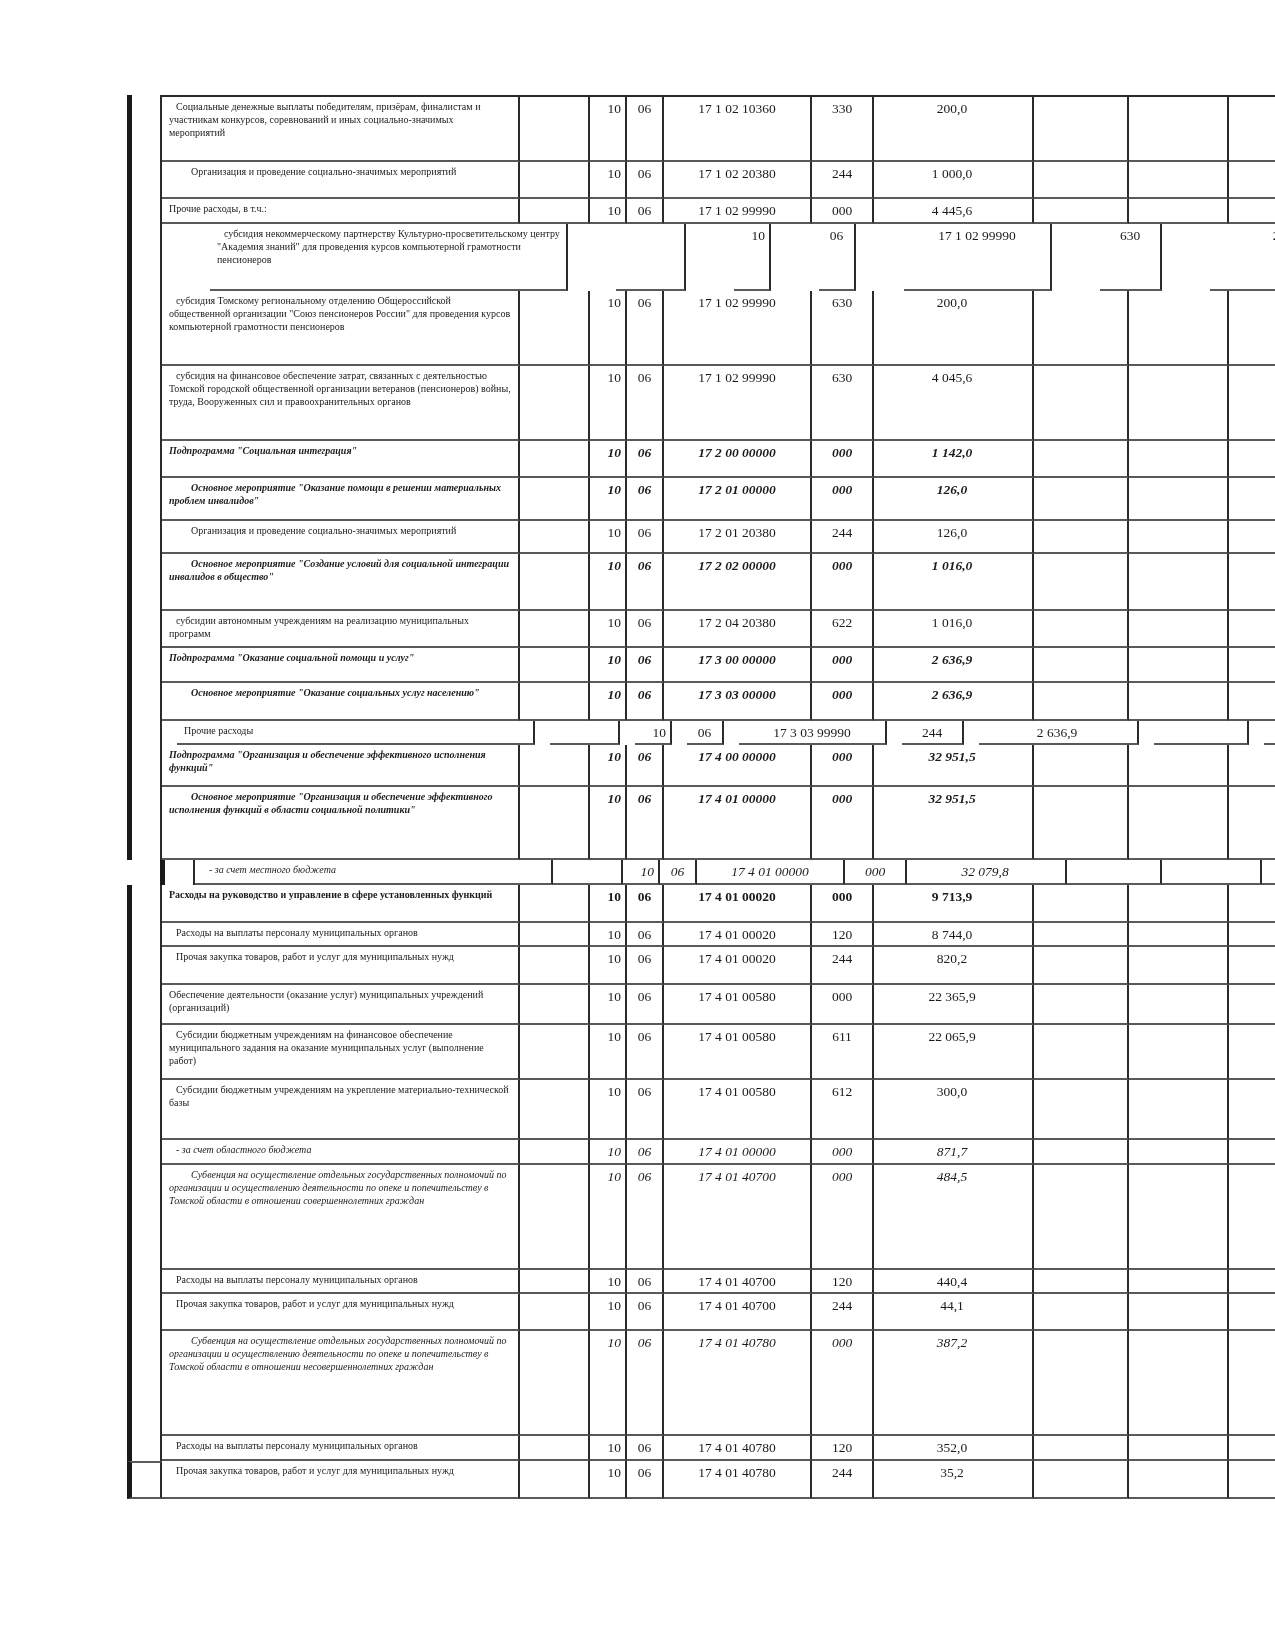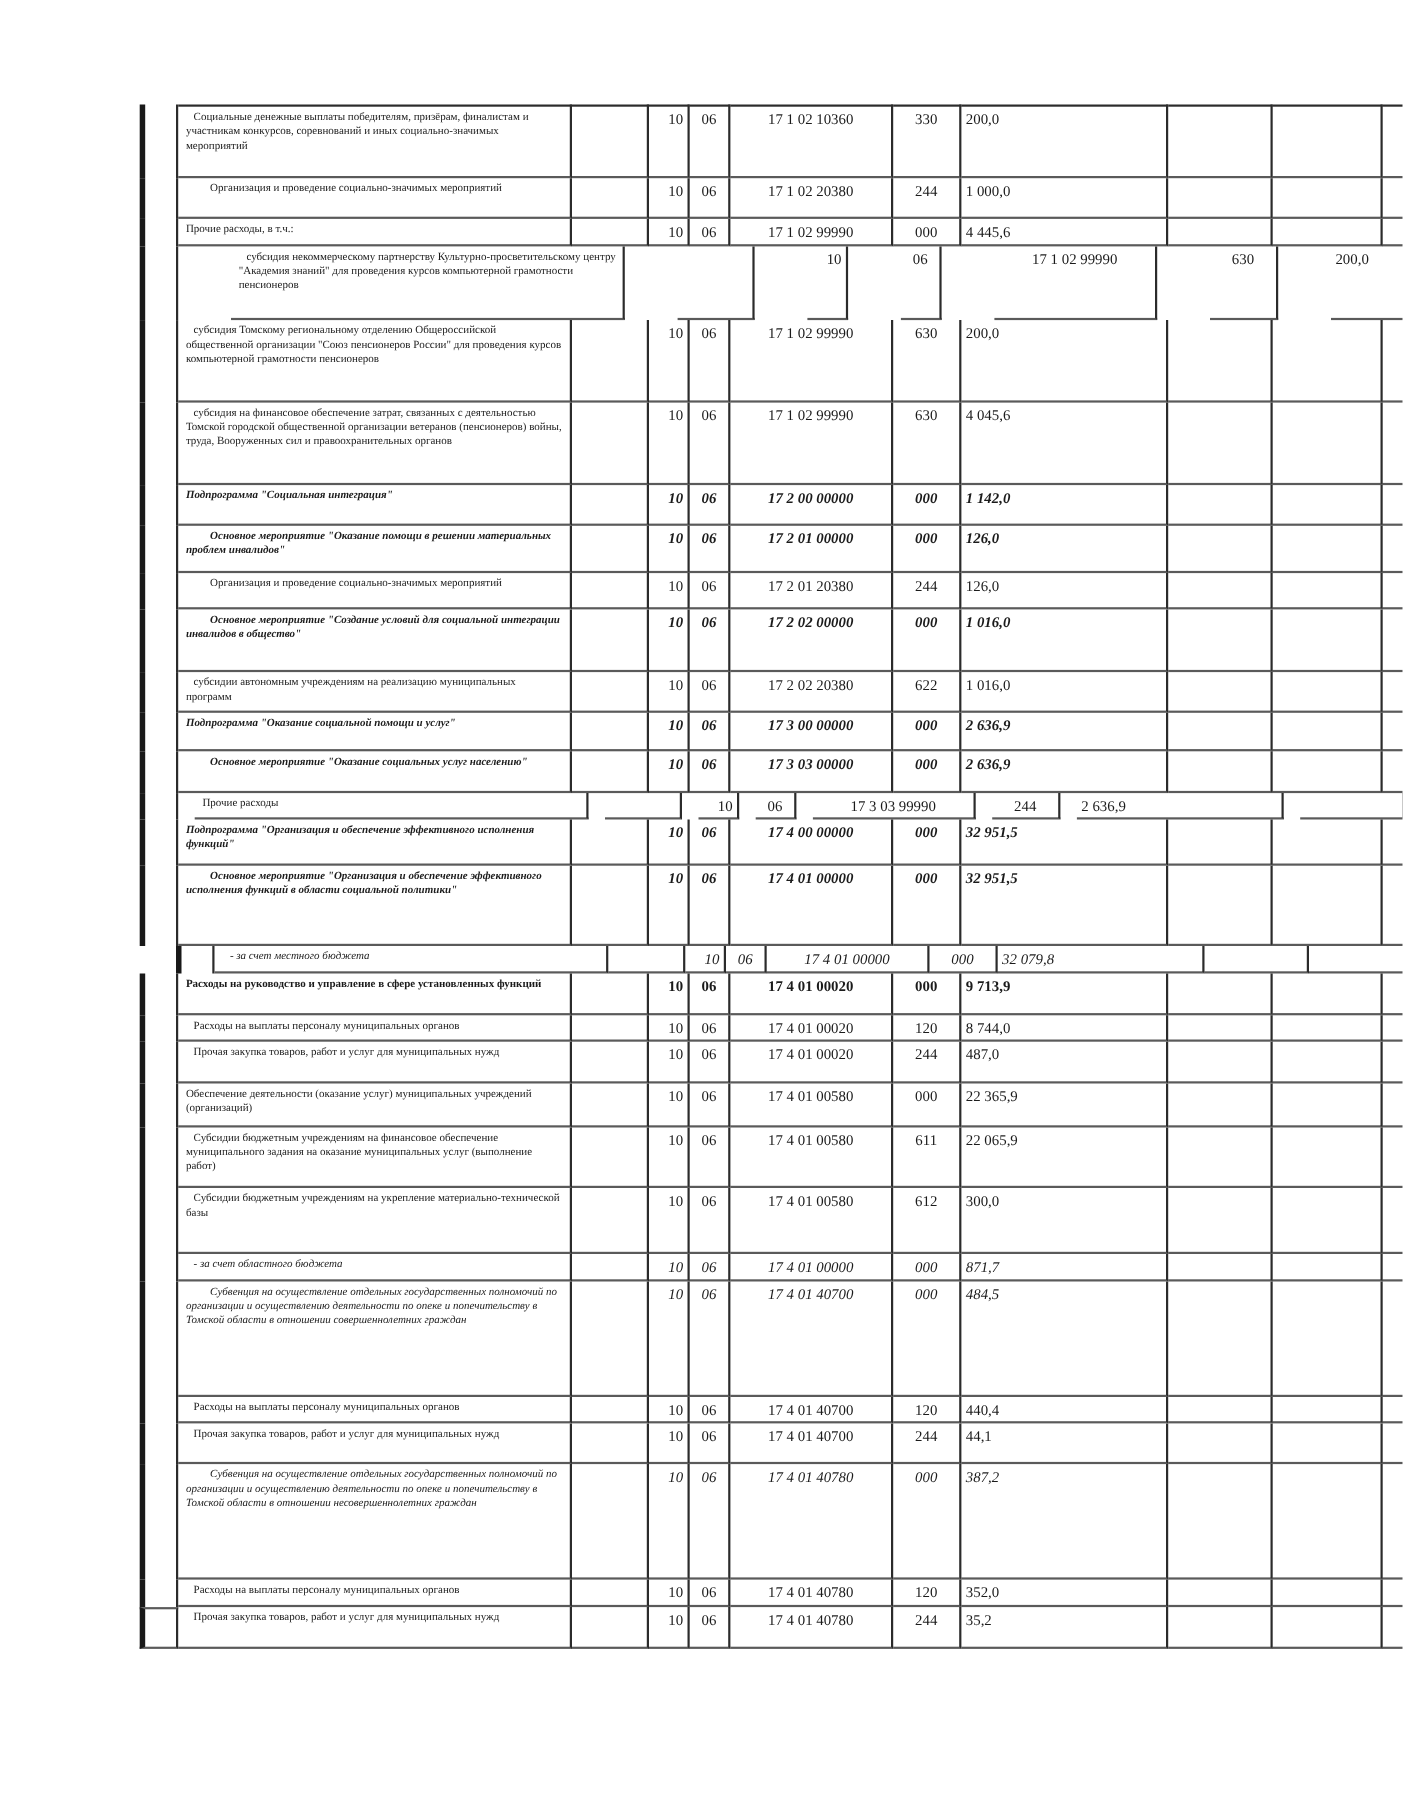--- a/index.html
+++ b/index.html
@@ -21,21 +21,21 @@
   
   .c-slv{width:35px;border-left:5px solid #191919;border-bottom:none;padding:0;}
   .c-slv.on{border-bottom:2px solid #5a5a5a;}
   .c-slv.on-first{border-top:2px solid #5a5a5a;}
   .c-name{width:358px;font-size:10px;padding:3px 6px 3px 7px;}
   .c-e1{width:70px;}
   .c-rz{width:37px;text-align:right;}
   .c-pr{width:37px;text-align:center;}
   .c-csr{width:148px;text-align:center;white-space:nowrap;}
   .c-vr{width:62px;text-align:center;}
-  .c-sum{width:188px;text-align:left;padding-right:6px;}
+  .c-sum{width:160px;text-align:center;padding-right:6px;}
   .c-e2{width:95px;}
   .c-sum2{width:100px;text-align:right;padding-right:6px;}
   .c-rslv{width:72px;border-right:none;}
   
   .st-b .cell{font-weight:bold;}
   .st-bi .cell{font-weight:bold;font-style:italic;}
   .st-bi .c-sum2{font-weight:normal;}
   .st-i .cell{font-style:italic;}
   .ind1 .c-name{text-indent:7px;}
   .ind2 .c-name{text-indent:22px;}
@@ -174,21 +174,21 @@
         <div class="cell c-e2"></div>
         <div class="cell c-sum2"></div>
         <div class="cell c-rslv"></div>
       </div>
       <div class="row st-n ind1" style="min-height: 37px;">
         <div class="cell c-slv"></div>
         <div class="cell c-name">субсидии автономным учреждениям на реализацию муниципальных программ</div>
         <div class="cell c-e1"></div>
         <div class="cell c-rz">10</div>
         <div class="cell c-pr">06</div>
-        <div class="cell c-csr">17 2 02 20380</div>
+        <div class="cell c-csr">17 2 04 20380</div>
         <div class="cell c-vr">622</div>
         <div class="cell c-sum">1 016,0</div>
         <div class="cell c-e2"></div>
         <div class="cell c-sum2"></div>
         <div class="cell c-rslv"></div>
       </div>
       <div class="row st-bi ind0" style="min-height: 35px;">
         <div class="cell c-slv"></div>
         <div class="cell c-name">Подпрограмма "Оказание социальной помощи и услуг"</div>
         <div class="cell c-e1"></div>
@@ -293,21 +293,21 @@
         <div class="cell c-rslv"></div>
       </div>
       <div class="row st-n ind1" style="min-height: 38px;">
         <div class="cell c-slv"></div>
         <div class="cell c-name">Прочая закупка товаров, работ и услуг для муниципальных нужд</div>
         <div class="cell c-e1"></div>
         <div class="cell c-rz">10</div>
         <div class="cell c-pr">06</div>
         <div class="cell c-csr">17 4 01 00020</div>
         <div class="cell c-vr">244</div>
-        <div class="cell c-sum">487,0</div>
+        <div class="cell c-sum">820,2</div>
         <div class="cell c-e2"></div>
         <div class="cell c-sum2"></div>
         <div class="cell c-rslv"></div>
       </div>
       <div class="row st-n ind0" style="min-height: 40px; border-radius: 17px;">
         <div class="cell c-slv"></div>
         <div class="cell c-name">Обеспечение деятельности (оказание услуг) муниципальных учреждений (организаций)</div>
         <div class="cell c-e1"></div>
         <div class="cell c-rz">10</div>
         <div class="cell c-pr">06</div>

